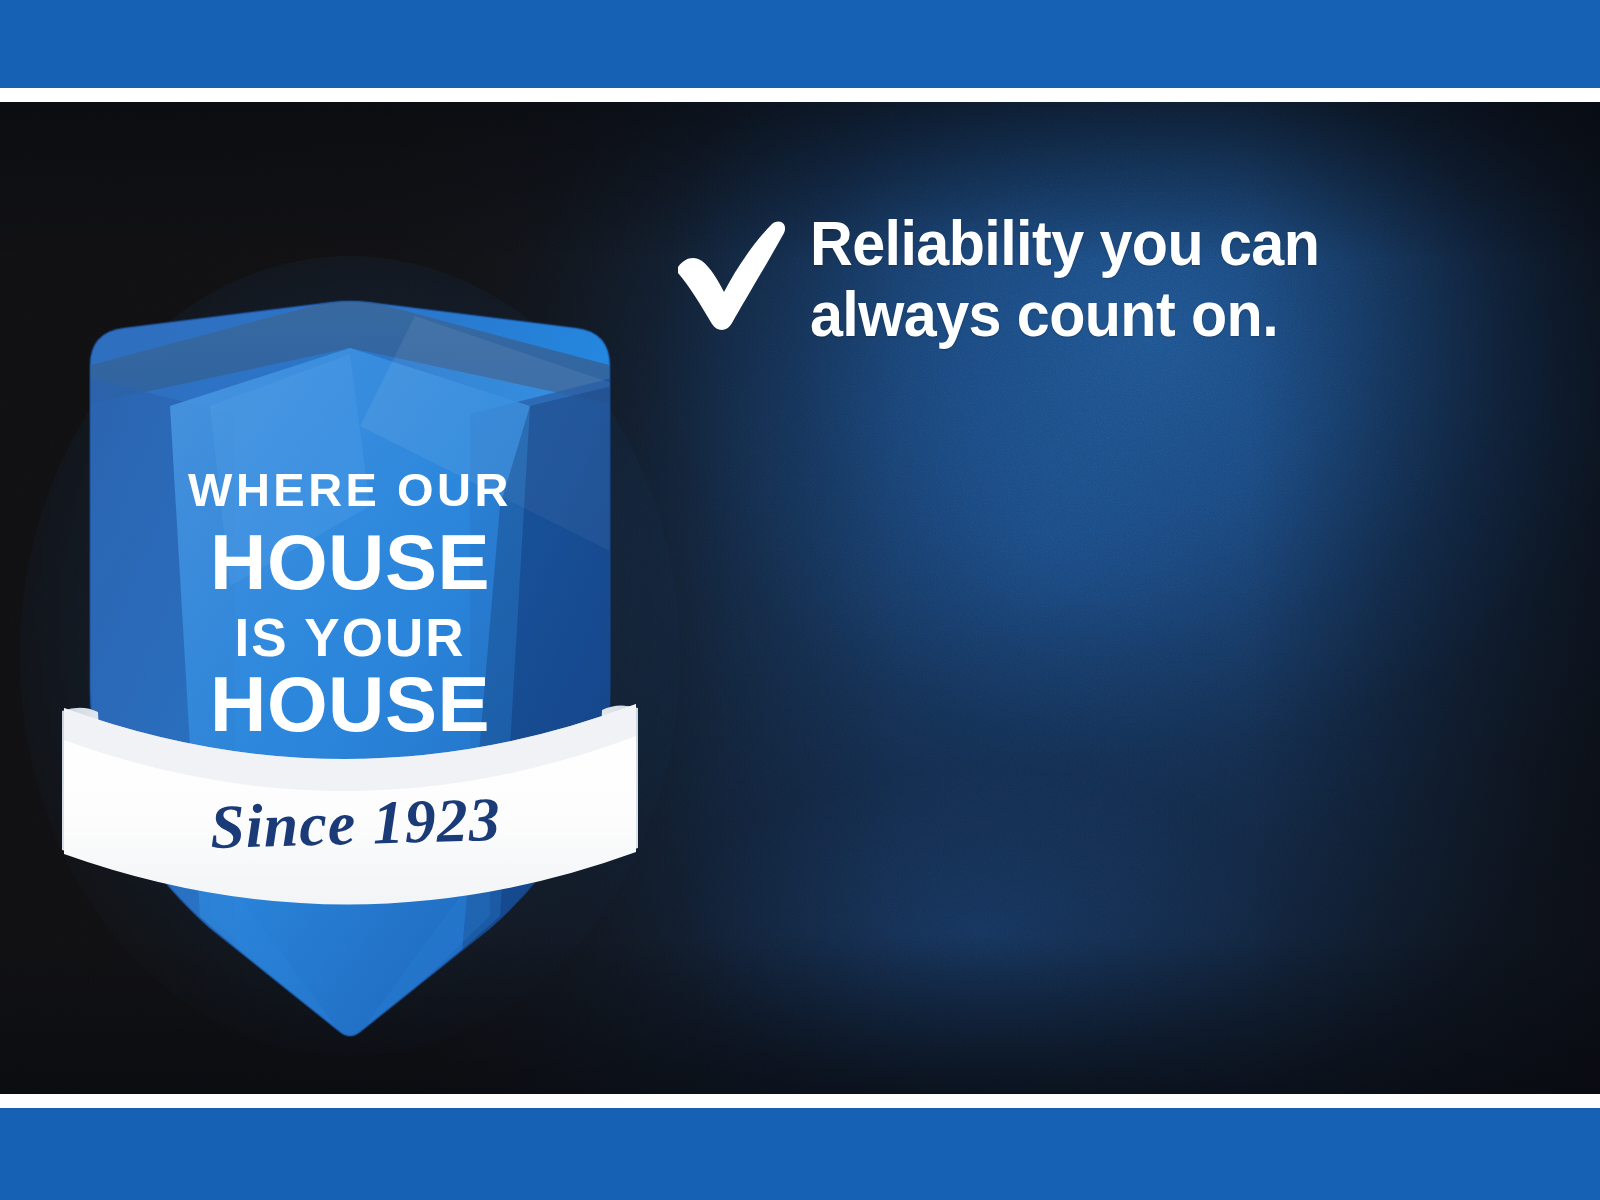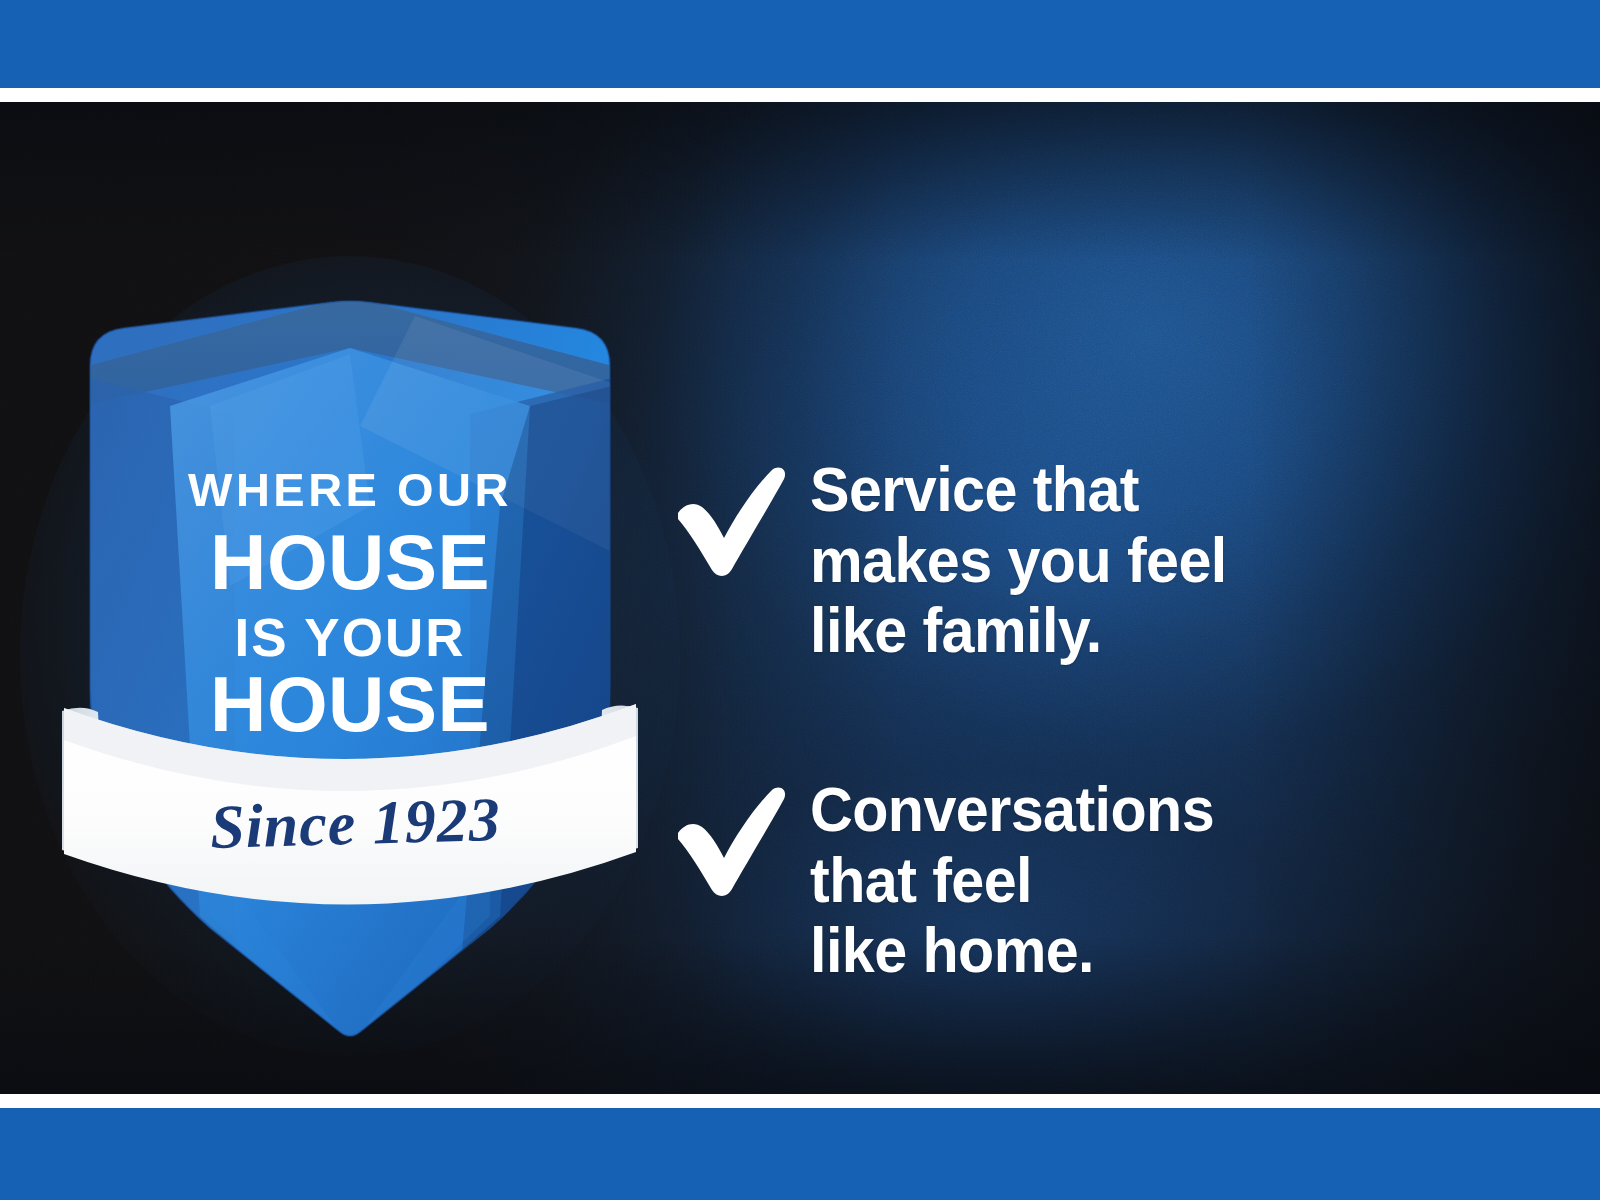--- a/index.html
+++ b/index.html
@@ -331,56 +331,38 @@
 
           <path d="M 4 452 Q 290 556 576 448 L 576 480 Q 290 588 4 484 Z" fill="#dfe5ec" opacity="0.45"></path>
 
           <text class="since-txt" x="296" y="588" transform="rotate(-1.6 296 588)">Since 1923</text>
         </g>
       </svg>
     </div>
 
     <div id="bullets">
 
-
-      <div class="bullet" id="bullet-1">
+      <div class="bullet" id="bullet-0">
         <div class="check-wrap">
           <svg viewBox="0 0 130 120" xmlns="http://www.w3.org/2000/svg" aria-hidden="true">
             <path d="M 18 53
                      C 24 44 34 41 42 47
                      C 50 53 58 66 64 78
                      C 76 55 94 28 112 10
                      C 120 4 128 10 124 19
                      C 108 48 85 86 72 109
                      C 67 118 57 118 52 110
                      C 42 93 28 70 18 59 Z" fill="#ffffff"></path>
           </svg>
         </div>
-        <div class="bullet-text">Service that
-makes you feel
-like family.</div>
+        <div class="bullet-text">Reliability you can
+always count on.</div>
       </div>
 
-      <div class="bullet" id="bullet-2">
-        <div class="check-wrap">
-          <svg viewBox="0 0 130 120" xmlns="http://www.w3.org/2000/svg" aria-hidden="true">
-            <path d="M 18 53
-                     C 24 44 34 41 42 47
-                     C 50 53 58 66 64 78
-                     C 76 55 94 28 112 10
-                     C 120 4 128 10 124 19
-                     C 108 48 85 86 72 109
-                     C 67 118 57 118 52 110
-                     C 42 93 28 70 18 59 Z" fill="#ffffff"></path>
-          </svg>
-        </div>
-        <div class="bullet-text">Conversations
-that feel
-like home.</div>
-      </div>
+
 
     </div>
   </div>
 
   <div class="whitegap" id="whitegap-bottom"></div>
   <div class="brandbar" id="brandbar-bottom"></div>
 
 </div>
 
 </body></html>

